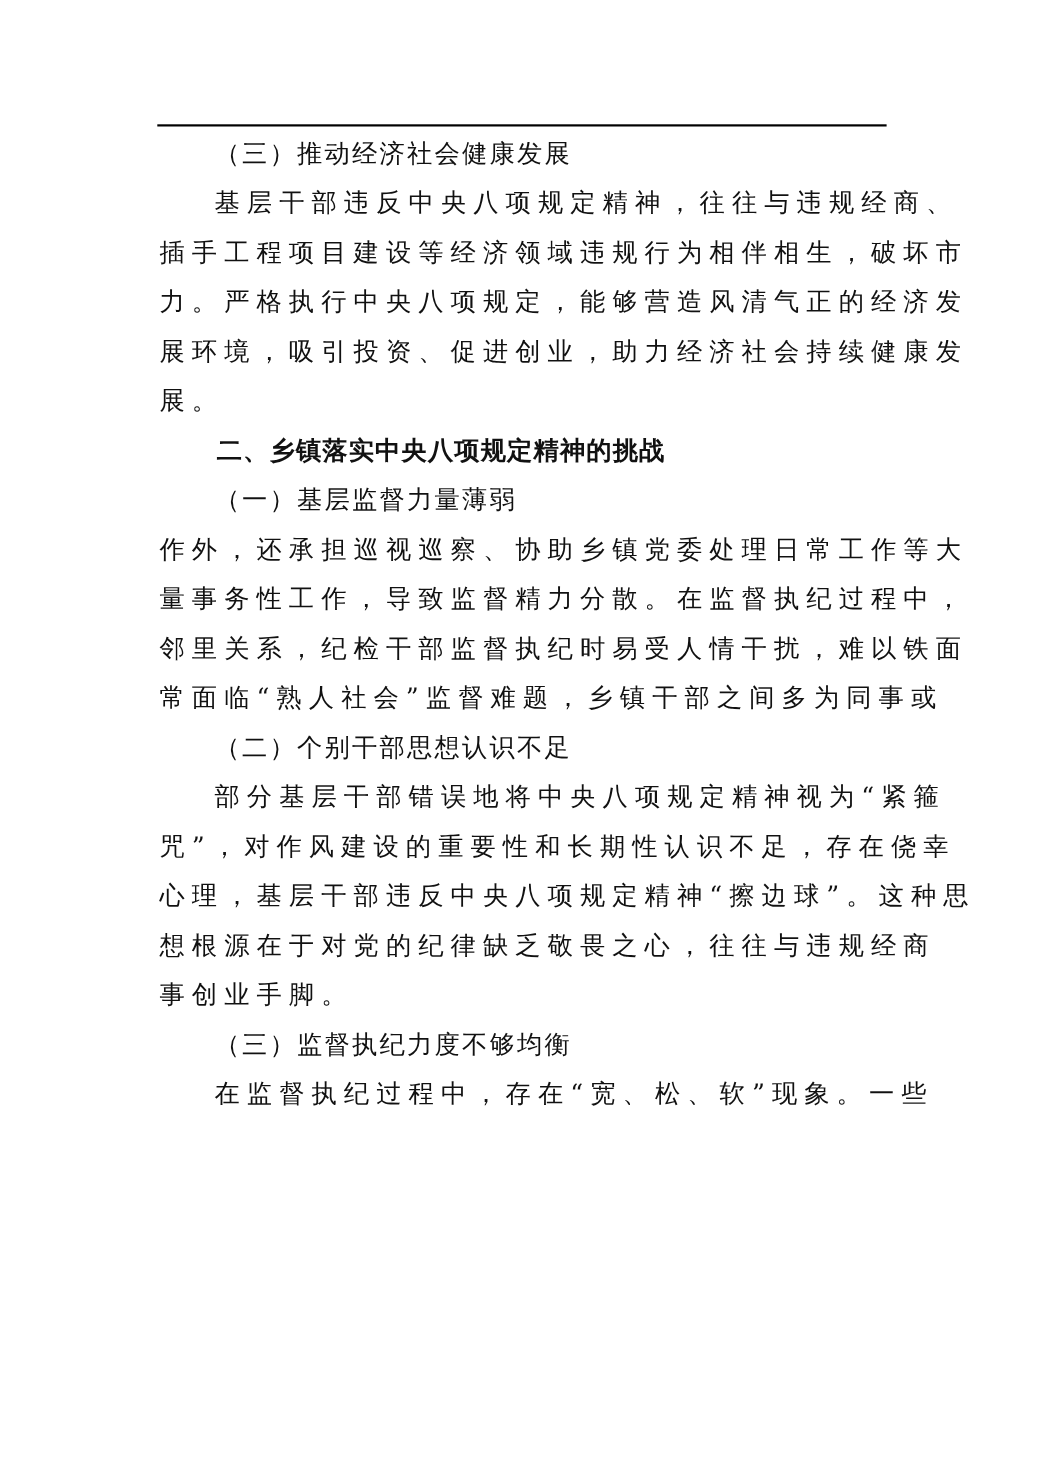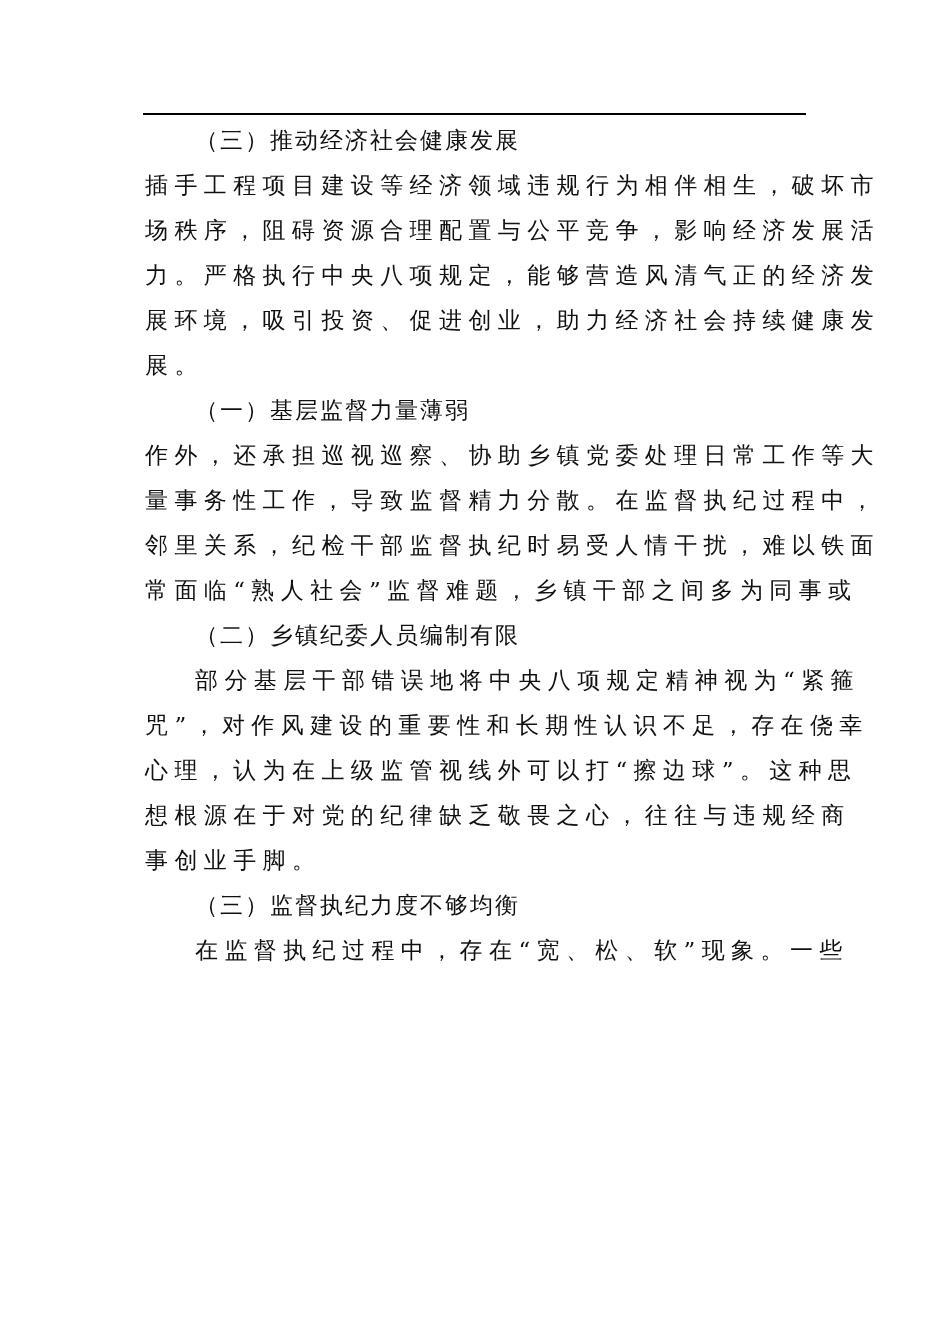--- a/index.html
+++ b/index.html
@@ -14,39 +14,40 @@
   .h2 { padding-left: 52px; font-family: "DejaVu Sans", "Liberation Sans", sans-serif; font-weight: bold; letter-spacing: 1px; }
 </style>
 </head>
 <body>
 
 <div class="page">
   <div class="rule"></div>
   <div class="content">
     <div class="line sub">（三）推动经济社会健康发展</div>
 
+    <div class="line indent">基层干部违反中央八项规定精神，往往与违规经商、</div>
     <div class="line">插手工程项目建设等经济领域违规行为相伴相生，破坏市</div>
-    <div class="line">场秩序，阻碍资源合理配置与公平竞争，影响经济发展活</div>
     <div class="line">力。严格执行中央八项规定，能够营造风清气正的经济发</div>
     <div class="line">展环境，吸引投资、促进创业，助力经济社会持续健康发</div>
     <div class="line">展。</div>
 
+    <div class="line h2">二、乡镇落实中央八项规定精神的挑战</div>
 
     <div class="line sub">（一）基层监督力量薄弱</div>
 
     <div class="line">作外，还承担巡视巡察、协助乡镇党委处理日常工作等大</div>
     <div class="line">量事务性工作，导致监督精力分散。在监督执纪过程中，</div>
     <div class="line">邻里关系，纪检干部监督执纪时易受人情干扰，难以铁面</div>
     <div class="line">常面临“熟人社会”监督难题，乡镇干部之间多为同事或</div>
 
-    <div class="line sub">（二）乡镇纪委人员编制有限</div>
+    <div class="line sub">（二）个别干部思想认识不足</div>
 
     <div class="line indent">部分基层干部错误地将中央八项规定精神视为“紧箍</div>
     <div class="line">咒”，对作风建设的重要性和长期性认识不足，存在侥幸</div>
-    <div class="line">心理，认为在上级监管视线外可以打“擦边球”。这种思</div>
+    <div class="line">心理，基层干部违反中央八项规定精神“擦边球”。这种思</div>
     <div class="line">想根源在于对党的纪律缺乏敬畏之心，往往与违规经商</div>
     <div class="line">事创业手脚。</div>
 
     <div class="line sub">（三）监督执纪力度不够均衡</div>
 
     <div class="line indent">在监督执纪过程中，存在“宽、松、软”现象。一些</div>
   </div>
 </div>
 
 </body></html>

